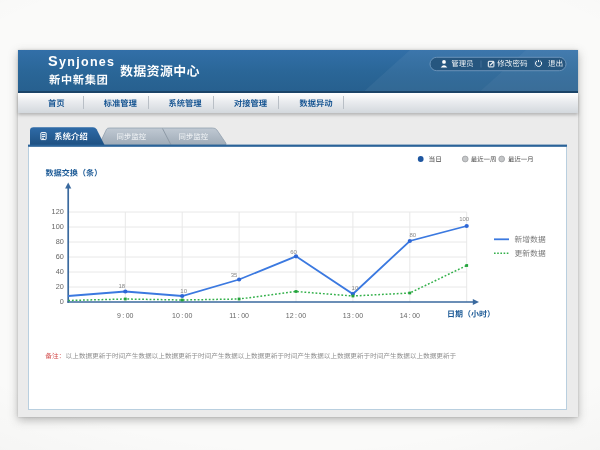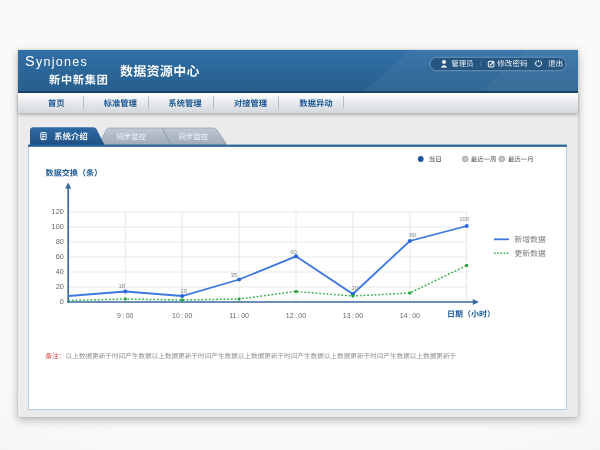--- a/index.html
+++ b/index.html
@@ -8,21 +8,21 @@
 .page{position:absolute;left:18px;top:50px;width:560px;height:367px;background:#ebebeb;
 box-shadow:0 3px 9px rgba(70,70,70,0.38),0 0 2px rgba(0,0,0,0.18);}
 .header{position:absolute;left:0;top:0;width:560px;height:41px;
 background:linear-gradient(180deg,#326fa8,#2a6697 55%,#27608f);border-bottom:2px solid #1b4468;overflow:hidden;}
 .streak{position:absolute;top:0;height:43px;background:rgba(255,255,255,0.05);transform:skewX(-48deg);transform-origin:0 0;}
 .nav{position:absolute;left:0;top:43px;width:560px;height:20px;
 background:linear-gradient(180deg,#ffffff,#e9ebee 45%,#d3d8dd);box-shadow:0 2px 3px rgba(80,80,80,0.35);}
 .nsep{position:absolute;top:3px;width:1px;height:13px;background:#b9bfc6;}
 .panel{position:absolute;left:10px;top:96.6px;width:537px;height:262px;background:#fff;
 border:1px solid #b9cfdf;border-top:none;}
-.logo{position:absolute;left:25px;top:53px;color:#fff;font-weight:normal;font-size:12.5px;letter-spacing:1.3px;}
+.logo{position:absolute;left:48px;top:53px;color:#fff;font-weight:bold;font-size:12.5px;letter-spacing:1.3px;}
 .logo .s{font-size:14.5px;}
 svg.ovl{position:absolute;left:0;top:0;z-index:5;}
 </style></head><body>
 <div class="vig"></div>
 <div class="page">
  <div class="header">
    <div class="streak" style="left:392px;width:300px"></div>
       <div class="streak" style="left:508px;width:300px;background:rgba(255,255,255,0.04)"></div>
  </div>
  <div class="nav">

